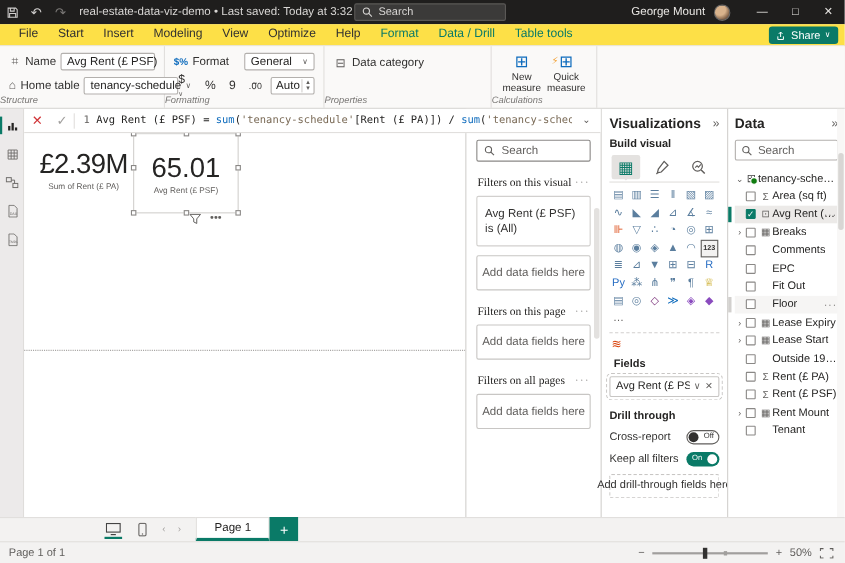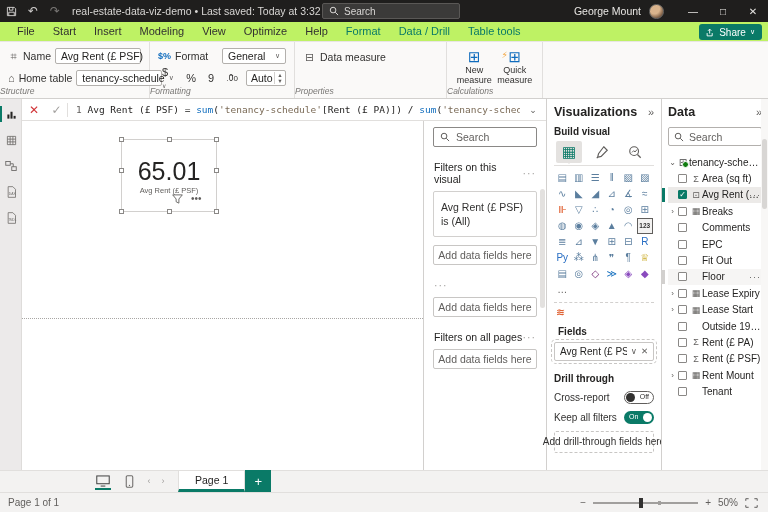--- a/index.html
+++ b/index.html
@@ -11,21 +11,21 @@
   .tb-ic { width:22px; height:22px; display:flex; align-items:center; justify-content:center; color:#d0cecd; font-size:12px; }
   .tb-title { font-size:10.5px; color:#d8d6d4; margin-left:6px; white-space:nowrap; }
   .tb-caret { font-size:8px; margin-left:4px; color:#d8d6d4; }
   .tb-search { position:absolute; left:322px; top:3px; width:138px; height:16px; background:#3b3a39; border:1px solid #5a5856; border-radius:2px; display:flex; align-items:center; gap:5px; padding:0 6px; color:#d8d6d4; font-size:10px; }
   .tb-right { position:absolute; right:0; top:0; height:22px; display:flex; align-items:center; }
   .tb-user { font-size:10.5px; color:#e8e6e3; margin-right:8px; }
   .tb-avatar { width:15px; height:15px; border-radius:50%; background:radial-gradient(circle at 35% 30%, #d9b38c 0 40%, #7a5b43 75%, #4a3729 100%); border:1px solid #6b6967; margin-right:14px; }
   .winbtn { width:30px; height:22px; display:flex; align-items:center; justify-content:center; color:#e8e6e3; font-size:10px; }
 
   
-  .tabsrow { position:absolute; left:0; top:22px; width:768px; height:20px; background:#bef264; display:flex; align-items:center; padding-left:8px; border-bottom:1px solid #e8e6e4; }
+  .tabsrow { position:absolute; left:0; top:22px; width:768px; height:20px; background:#fde047; display:flex; align-items:center; padding-left:8px; border-bottom:1px solid #e8e6e4; }
   .rtab { padding:0 9px; height:20px; line-height:19px; font-size:11px; color:#323130; white-space:nowrap; cursor:default; }
   .rtab.ctx { color:#0a7a67; }
   .rtab.active { color:#0a7a67; font-weight:bold; border-bottom:2px solid #0a7a67; }
   .share-btn { position:absolute; right:6px; top:2px; height:16px; background:#0a7a67; color:#fff; border-radius:3px; display:flex; align-items:center; gap:4px; padding:0 7px; font-size:10px; }
 
   
   .ribbon { position:absolute; left:0; top:42px; width:768px; height:57px; background:#faf9f8; border-bottom:1px solid #d2d0ce; display:flex; }
   .rgroup { position:relative; height:100%; border-right:1px solid #e1dfdd; padding:5px 8px 0 8px; }
   .rgroup .glabel { position:absolute; bottom:2px; left:0; right:0; text-align:left; font-size:8.5px; color:#797775;font-style:italic; }
   .rrow { display:flex; align-items:center; gap:4px; height:18px; margin-bottom:4px; }
@@ -55,33 +55,33 @@
   .fb-x { color:#d13438; font-size:12px; width:24px; text-align:center; }
   .fb-ck { color:#a19f9d; font-size:12px; width:22px; text-align:center; border-right:1px solid #e1dfdd; }
   .fb-text { font-family:"DejaVu Sans Mono","Liberation Mono",monospace; font-size:9.5px; white-space:nowrap; overflow:hidden; padding-left:8px; flex:1; }
   .fb-caret { width:26px; text-align:center; color:#605e5c; font-size:9px; }
 
   .canvas { position:absolute; left:22px; top:22px; width:401px; height:349px; background:#fff; }
   .page-edge { position:absolute; left:0; right:0; top:197px; border-top:1px dotted #a8a6a4; }
   .card { position:absolute; text-align:center; }
   .card .cv { font-size:25px; color:#252423; letter-spacing:-0.5px; }
   .card .cc { font-size:7.5px; color:#605e5c; margin-top:1px; }
-  .sel-visual { position:absolute; left:99px; top:18px; width:96px; height:73px; border:1px solid #d2d0ce; }
+  .sel-visual { position:absolute; left:99px; top:0; width:96px; height:73px; border:1px solid #d2d0ce; }
   .sel-visual .inner { position:absolute; inset:0; display:flex; flex-direction:column; align-items:center; justify-content:center; }
   .handle { position:absolute; width:5px; height:5px; background:#fff; border:1px solid #8a8886; }
   .vis-actions { position:absolute; left:150px; top:72px; display:flex; gap:8px; color:#605e5c; font-size:10px; align-items:center; }
 
   
   .filters { position:absolute; left:423px; top:0; width:123px; height:371px; background:#fff; border-left:1px solid #d2d0ce; padding:28px 9px 0 9px; }
   .searchbox { height:20px; border:1px solid #8a8886; border-radius:2px; display:flex; align-items:center; gap:6px; padding:0 6px; color:#605e5c; font-size:10.5px; background:#fff; }
-  .fsec-title { display:flex; justify-content:space-between; align-items:center; font-size:10.5px; color:#252423; margin:14px 1px 6px 1px; }
+  .fsec-title { display:flex; justify-content:space-between; align-items:center; font-size:10.5px; color:#252423; margin:14px 1px 6px 1px;font-family:Liberation Serif, serif; }
   .fsec-title .dots { color:#a19f9d; letter-spacing:1px; }
   .fcard { border:1px solid #d2d0ce; border-radius:2px; padding:7px 7px; font-size:10.5px; color:#323130; margin-bottom:8px; background:#fff; }
   .fcard div { margin:2px 0; }
-  .addbox { border:1px solid #c8c6c4; border-radius:2px; height:20px; display:flex; align-items:center; justify-content:center; color:#605e5c; font-size:10.5px; text-align:center; }
+  .addbox { border:1px solid #c8c6c4; border-radius:2px; height:32px; display:flex; align-items:center; justify-content:center; color:#605e5c; font-size:10.5px; text-align:center; }
   .f-scroll { position:absolute; right:1px; top:30px; bottom:10px; width:5px; }
   .f-thumb { position:absolute; top:18%; height:36%; width:5px; background:#e3e1df; border-radius:3px; }
 
   
   .vizpane { position:absolute; left:546px; top:0; width:115px; height:371px; background:#fff; border-left:1px solid #d2d0ce; padding:6px 7px 0 7px; }
   .pane-head { display:flex; justify-content:space-between; align-items:center; }
   .pane-title { font-size:12.5px; font-weight:bold; color:#252423; }
   .pane-collapse { color:#605e5c; font-size:11px; }
   .bv-label { font-size:10px; font-weight:bold; margin-top:7px; color:#252423; }
   .modes { display:flex; justify-content:space-between; padding:4px 6px 2px 2px; border-bottom:1px solid #e1dfdd; margin-bottom:4px; }
@@ -238,21 +238,21 @@
             <span>▼</span>
           </span>
       </span>
     </div>
     <div class="glabel">Formatting</div>
   </div>
 
   <div class="rgroup" style="width:152px">
     <div class="rrow" style="margin-top:1px">
       <span class="ric">⊟</span>
-      <span class="rlab">Data measure</span>
+      <span class="rlab">Data category</span>
     </div>
     <div class="glabel">Properties</div>
   </div>
 
   <div class="rgroup" style="width:96px;display:flex;gap:2px">
     <div class="calcbtn">
       <span class="ci">⊞</span>
       <span class="cl">New measure</span>
     </div>
     <div class="calcbtn">
@@ -304,20 +304,24 @@
   <div class="formulabar">
     <span class="fb-x">✕</span>
     <span class="fb-ck">✓</span>
     <div class="fb-text"><span style="color:#605e5c">1</span><span id="formula-text"><span style="color: rgb(37, 36, 35);"> Avg Rent (£ PSF) = </span><span style="color: rgb(15, 108, 189);">sum</span><span style="color: rgb(37, 36, 35);">(</span><span style="color: rgb(122, 106, 86);">'tenancy-schedule'</span><span style="color: rgb(37, 36, 35);">[Rent (£ PA)]</span><span style="color: rgb(37, 36, 35);">) / </span><span style="color: rgb(15, 108, 189);">sum</span><span style="color: rgb(37, 36, 35);">(</span><span style="color: rgb(122, 106, 86);">'tenancy-schedule'</span></span></div>
     <span class="fb-caret">⌄</span>
   </div>
 
   <div class="canvas">
     <div class="page-edge"></div>
 
+    <div class="card" style="left:10px;top:14px;width:88px">
+      <div class="cv">£2.39M</div>
+      <div class="cc">Sum of Rent (£ PA)</div>
+    </div>
 
     <div class="sel-visual">
       <div class="inner">
         <div class="cv card" style="position:static;font-size:25px">65.01</div>
         <div class="cc card" style="position:static;font-size:7.5px;color:#605e5c">Avg Rent (£ PSF)</div>
       </div>
       <div class="handle" style="left:-3px;top:-3px"></div>
       <div class="handle" style="left:45px;top:-3px"></div>
       <div class="handle" style="right:-3px;top:-3px"></div>
       <div class="handle" style="left:-3px;top:28px"></div>
@@ -346,20 +350,21 @@
         <div class="fsec-title">
           <span>Filters on this visual</span>
           <span class="dots">···</span>
         </div>
         <div class="fcard">
           <div>Avg Rent (£ PSF)</div>
           <div>is (All)</div>
         </div>
         <div class="addbox">Add data fields here</div>
         <div class="fsec-title">
+          <span>Filters on this page</span>
           <span class="dots">···</span>
         </div>
         <div class="addbox">Add data fields here</div>
         <div class="fsec-title">
           <span>Filters on all pages</span>
           <span class="dots">···</span>
         </div>
         <div class="addbox">Add data fields here</div>
       </div>
     <div class="f-scroll">

